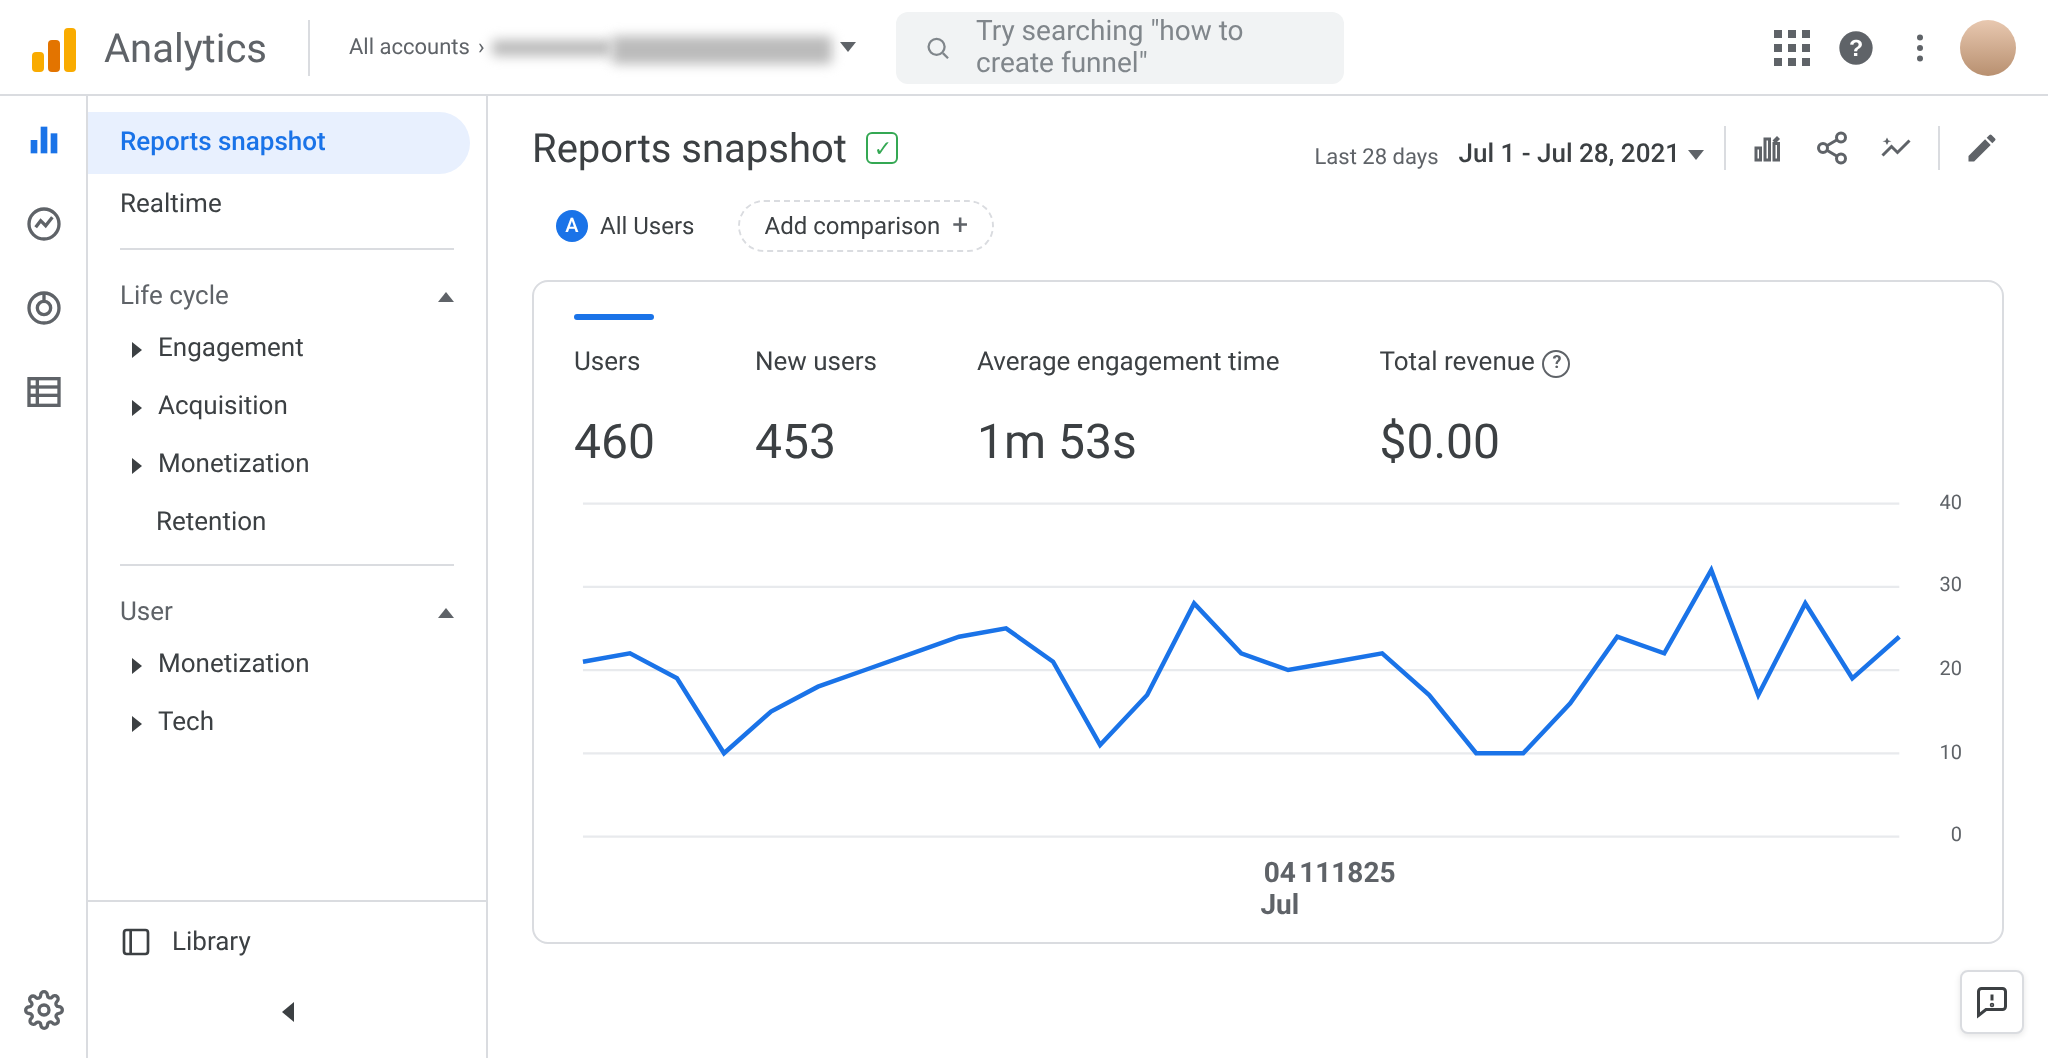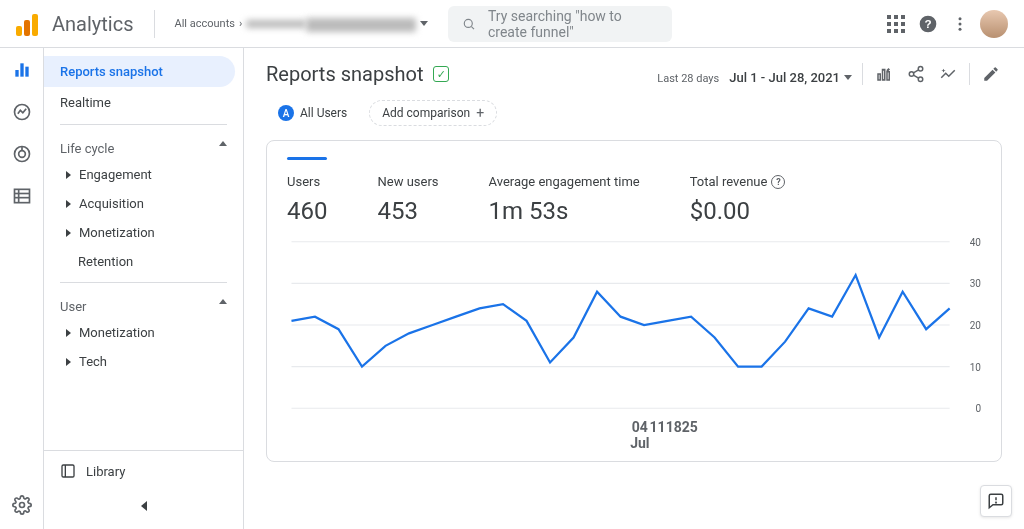--- a/index.html
+++ b/index.html
@@ -31,21 +31,21 @@
   .avatar { width:28px; height:28px; border-radius:50%; background:linear-gradient(#e8c8b0,#b89070); }
   
   .body { flex:1; display:flex; min-height:0; }
   .rail { width:44px; border-right:1px solid var(--border); display:flex; flex-direction:column; align-items:center; padding-top:10px; gap:18px; position:relative; }
   .rail-icon { width:24px; height:24px; display:flex; align-items:center; justify-content:center; color:var(--grey); cursor:pointer; border-radius:50%; }
   .rail-icon.active { color:var(--blue); }
   .rail-bottom { position:absolute; bottom:12px; }
   .sidebar { width:200px; border-right:1px solid var(--border); padding:8px 0; display:flex; flex-direction:column; position:relative; }
   .side-item { padding:8px 16px; font-size:13px; color:#3c4043; cursor:pointer; }
   .side-item.active { background:#e8f0fe; color:var(--blue); border-radius:0 20px 20px 0; margin-right:8px; font-weight:500; }
-  .side-section { padding:10px 16px 4px; font-size:13px; color:var(--grey); display:flex; justify-content:space-between; cursor:pointer; }
+  .side-section { padding:10px 16px 4px; font-size:13px; color:var(--grey); display:flex; justify-content:space-between; align-items:center; cursor:pointer; }
   .side-sub { padding:7px 16px 7px 22px; font-size:13px; color:#3c4043; cursor:pointer; display:flex; align-items:center; gap:8px; }
   .caret-r { width:0; height:0; border-top:4px solid transparent; border-bottom:4px solid transparent; border-left:5px solid #3c4043; }
   .caret-u { width:0; height:0; border-left:4px solid transparent; border-right:4px solid transparent; border-bottom:5px solid var(--grey); }
   .caret-d { width:0; height:0; border-left:4px solid transparent; border-right:4px solid transparent; border-top:5px solid var(--grey); }
   .side-hr { height:1px; background:var(--border); margin:6px 16px; }
   .side-bottom { margin-top:auto; }
   .library { display:flex; align-items:center; gap:10px; padding:12px 16px; font-size:13px; color:#3c4043; cursor:pointer; border-top:1px solid var(--border); }
   .collapse { display:flex; justify-content:center; padding:10px 0; color:var(--grey); cursor:pointer; }
   .caret-l { width:0; height:0; border-top:5px solid transparent; border-bottom:5px solid transparent; border-right:6px solid #3c4043; }
   
@@ -61,21 +61,21 @@
   .chips { display:flex; gap:10px; margin-top:14px; }
   .chip { display:flex; align-items:center; gap:6px; border:1px solid var(--border); border-radius:16px; padding:4px 12px; font-size:12px; color:#3c4043; cursor:pointer; }
   .chip.primary { border:none; background:#fff; }
   .chip .dot { width:16px; height:16px; border-radius:50%; background:var(--blue); color:#fff; font-size:10px; display:flex; align-items:center; justify-content:center; font-weight:500; }
   .chip.add { border-style:dashed; }
   .plus { font-size:14px; color:var(--grey); }
   .card { margin-top:14px; border:1px solid var(--border); border-radius:8px; padding:16px 20px 10px 20px; }
   .tab-ind { width:40px; height:3px; background:var(--blue); border-radius:2px; margin-bottom:14px; }
   .metrics { display:flex; gap:50px; }
   .metric-label { font-size:13px; color:#3c4043; display:flex; align-items:center; gap:4px; }
-  .metric-val { font-size:24px; color:#3c4043; margin-top:8px; }
+  .metric-val { font-size:24px; color:#3c4043; margin-top:18px; }
   .info-circle { width:14px; height:14px; border:1.5px solid #5f6368; border-radius:50%; display:inline-flex; align-items:center; justify-content:center; font-size:9px; font-weight:bold; color:#5f6368; }
   .chart-wrap { position:relative; height:180px; margin-top:10px; }
   .chart-svg { width:100%; height:100%; }
   .y-label { position:absolute; right:0; font-size:10px; color:var(--grey); transform:translateY(-50%); }
   .x-labels { display:flex; justify-content:center; font-size:14px; color:var(--grey); padding:4px 10px 0 70px;font-weight:bold; }
   .x-labels div { text-align:center; }
   .feedback { position:absolute; bottom:12px; right:12px; width:32px; height:32px; border:1px solid var(--border); border-radius:4px; box-shadow:0 1px 3px rgba(0,0,0,.1); display:flex; align-items:center; justify-content:center; background:#fff; cursor:pointer; }
 </style>
 </head>
 <body>

